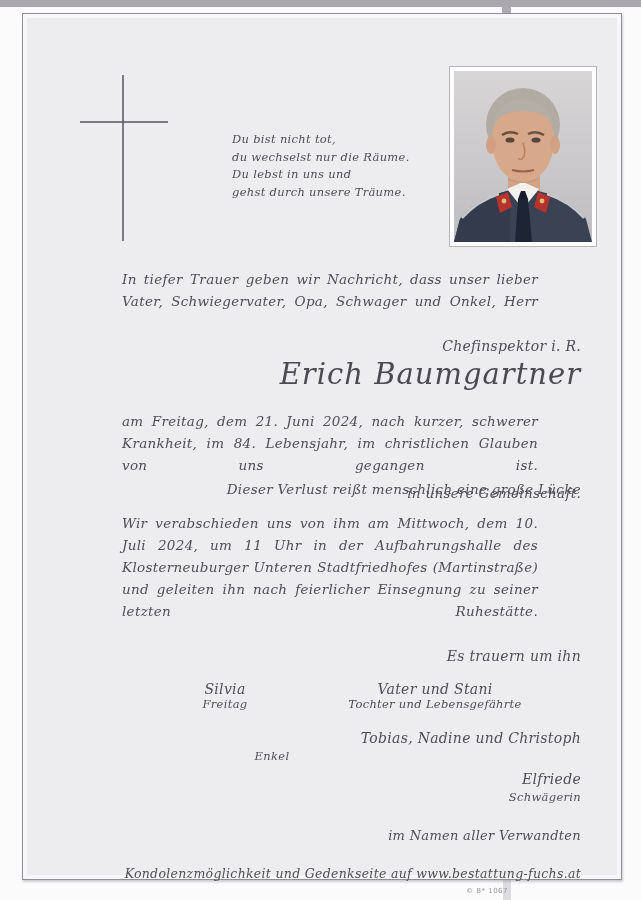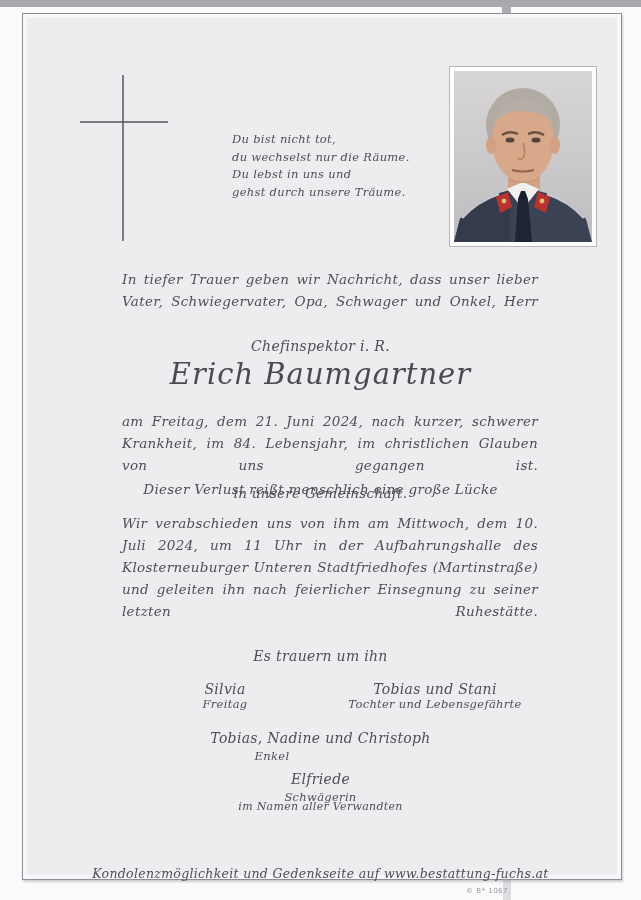--- a/index.html
+++ b/index.html
@@ -23,21 +23,21 @@
   .frame{
     position:absolute;left:22px;top:13px;width:598px;height:865px;
     border:1.5px solid #8f8e96;
     background:#ededf0;
     box-shadow:inset 0 0 0 4px #f7f7f9, 1px 2px 2px rgba(120,120,130,.35);
   }
   .txt{color:#4e4e54;font-style:italic;letter-spacing:.3px;}
   .poem{position:absolute;left:232px;top:131px;font-size:11.5px;line-height:17.5px;}
   .para{position:absolute;left:122px;width:416px;font-size:13.5px;line-height:22px;text-align:justify;}
   .para:after{content:"";display:inline-block;width:100%;}
-  .center{position:absolute;left:60px;width:521px;text-align:center;}
+  .center{position:absolute;left:60px;width:521px;text-align:right;}
   .cross-box{position:absolute;left:78px;top:73px;}
   .photo-box{
     position:absolute;left:449px;top:66px;width:148px;height:181px;
     background:#fff;border:1px solid #b6b5ba;box-sizing:border-box;
   }
   .corner-code{
     position:absolute;right:3px;top:887px;font-size:7px;color:#9b9aa0;
     font-family:"DejaVu Sans", sans-serif;font-style:normal;letter-spacing:.5px;
   }
   .name-big{font-size:29px;letter-spacing:1px;color:#4a4a50;}
@@ -130,30 +130,30 @@
   <div class="para txt" style="top:512px">Wir verabschieden uns von ihm am Mittwoch, dem 10. Juli 2024, um 11 Uhr in der Aufbahrungshalle des Klosterneuburger Unteren Stadtfriedhofes (Martinstraße) und geleiten ihn nach feierlicher Einsegnung zu seiner letzten Ruhestätte.</div>
 
 
   <div class="center txt mid" style="top:648px">Es trauern um ihn</div>
 
   <div style="position:absolute;left:150px;top:681px;width:150px;text-align:center">
     <div class="txt mid">Silvia</div>
     <div class="txt small">Freitag</div>
   </div>
   <div style="position:absolute;left:320px;top:681px;width:230px;text-align:center">
-    <div class="txt mid">Tobias und Stani</div>
+    <div class="txt mid">Vater und Stani</div>
     <div class="txt small">Tochter und Lebensgefährte</div>
   </div>
 
   <div class="center txt mid" style="top:730px">Tobias, Nadine und Christoph</div>
   <div class="txt small" style="position:absolute;left:222px;top:749px;width:100px;text-align:center">Enkel</div>
 
   <div class="center txt mid" style="top:771px">Elfriede</div>
   <div class="center txt small" style="top:790px">Schwägerin</div>
 
-  <div class="center txt" style="top:800px;font-size:11px">im Namen aller Verwandten</div>
+  <div class="center txt" style="top:828px;font-size:13px">im Namen aller Verwandten</div>
 
 
   <div class="center txt" style="top:866px;font-size:12.5px">Kondolenzmöglichkeit und Gedenkseite auf www.bestattung-fuchs.at</div>
 
   <div class="corner-code">© B* 1067</div>
 
 </div>
 
 </body></html>

